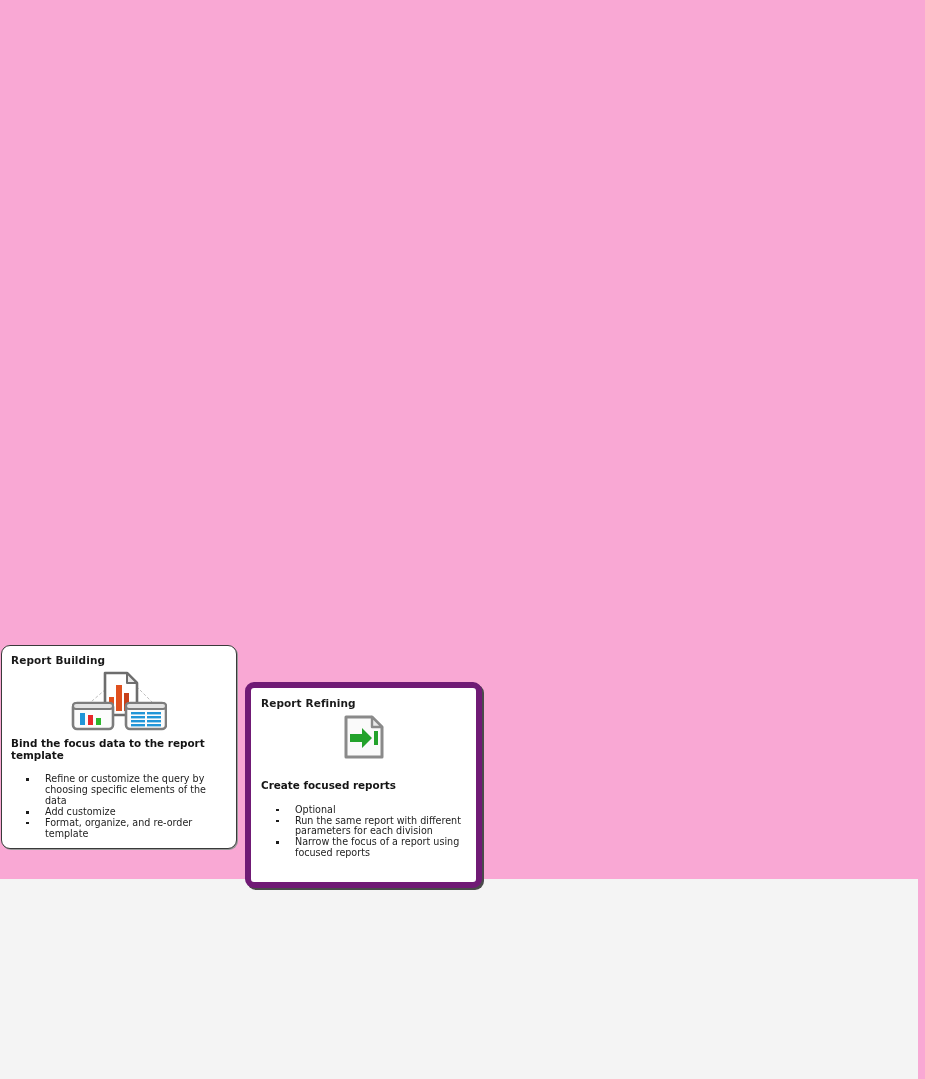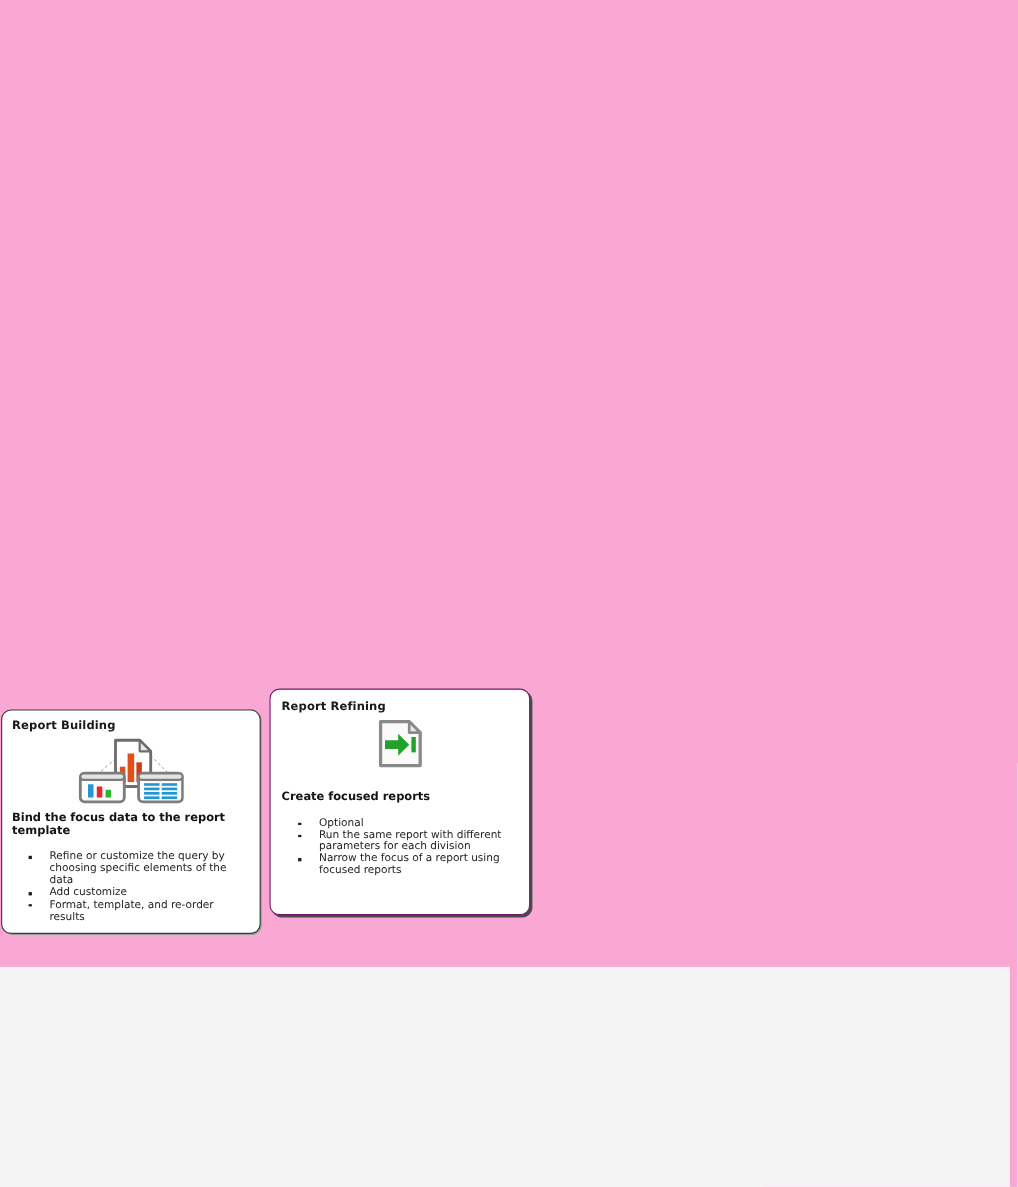--- a/index.html
+++ b/index.html
@@ -44,24 +44,24 @@
     top: 645px;
     width: 236px;
     height: 204px;
     border: 1px solid #3a3a3a;
     border-radius: 9px;
     box-shadow: 1px 1px 0 0 #9a9a9a;
   }
 
   .card-b {
     left: 245px;
-    top: 626px;
+    top: 682px;
     width: 237px;
     height: 206px;
-    border: 1px solid #701a75;
+    border: 6px solid #701a75;
     border-radius: 9px;
     box-shadow: 2px 2px 0 0 #4a4a4a;
   }
 
   .card-title {
     position: absolute;
     font-size: 10.5px;
     font-weight: bold;
     color: #1a1a1a;
     letter-spacing: 0.1px;
@@ -171,21 +171,21 @@
           </g>
         </svg>
       </span>
     </div>
 
     <div class="card-body">
       <div class="body-heading">Bind the focus data to the report template</div>
       <ul class="bullets">
         <li>Refine or customize the query by choosing specific elements of the data</li>
         <li>Add customize</li>
-        <li>Format, template, and re-order results</li>
+        <li>Format, organize, and re-order template</li>
       </ul>
     </div>
   </div>
 
   <div class="card card-b">
 
     <div class="card-title">Report Refining</div>
 
     <div class="icon-wrap">
       <span>

